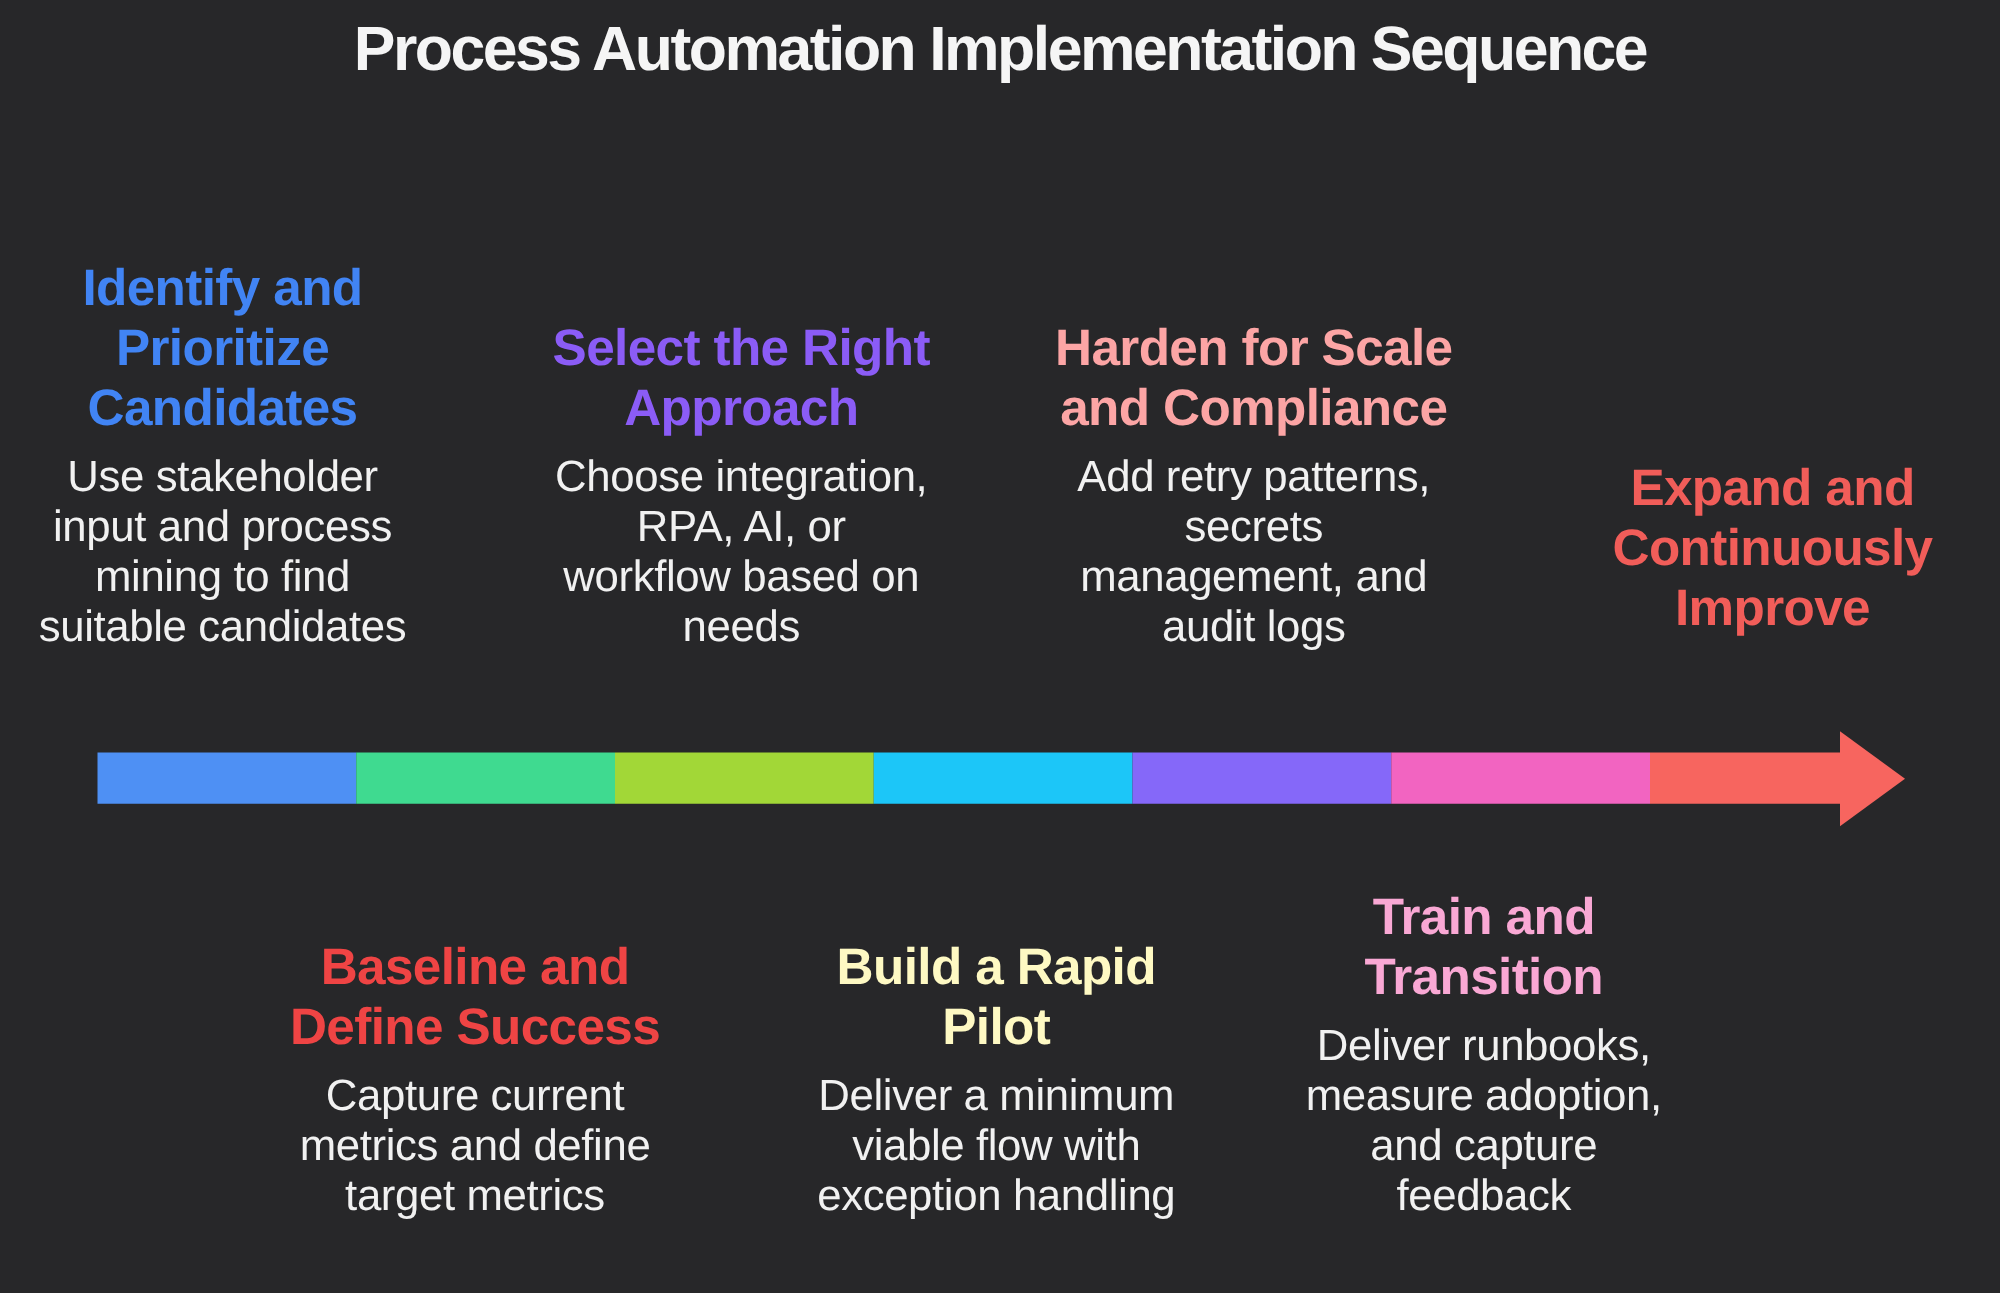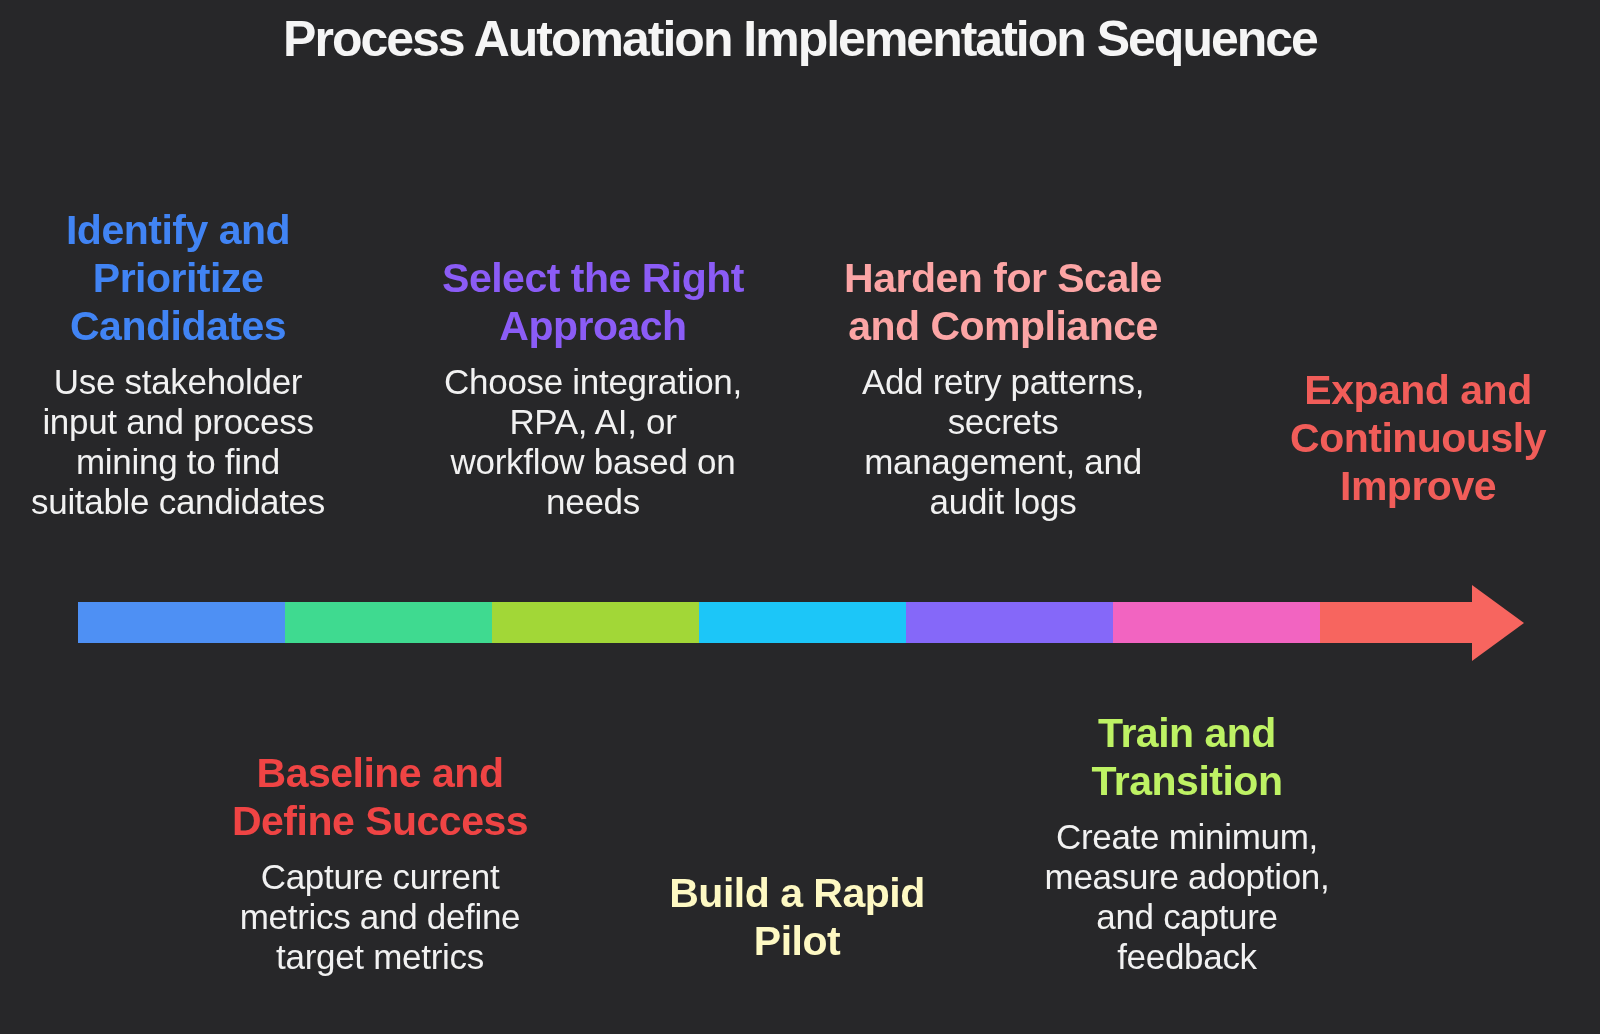--- a/index.html
+++ b/index.html
@@ -111,26 +111,29 @@
     <h2 class="step-title" style="color: #ef4444;">Baseline and
 Define Success</h2>
     <p class="step-desc">Capture current
 metrics and define
 target metrics</p>
   </section>
 
   <section class="step bottom" style="left:617px">
     <h2 class="step-title" style="color: #fef9c3;">Build a Rapid
 Pilot</h2>
+    <p class="step-desc">Deliver a minimum
+viable flow with
+exception handling</p>
   </section>
 
   <section class="step bottom" style="left:1007px">
-    <h2 class="step-title" style="color: #bef264;">Train and
+    <h2 class="step-title" style="color: #f9a8d4;">Train and
 Transition</h2>
-    <p class="step-desc">Create minimum,
+    <p class="step-desc">Deliver runbooks,
 measure adoption,
 and capture
 feedback</p>
   </section>
 
   <div class="arrow-bar">
       <div class="seg" style="background: rgb(78, 144, 244);"></div>
       <div class="seg" style="background: rgb(63, 218, 144);"></div>
       <div class="seg" style="background: rgb(162, 215, 55);"></div>
       <div class="seg" style="background: rgb(28, 198, 248);"></div>

